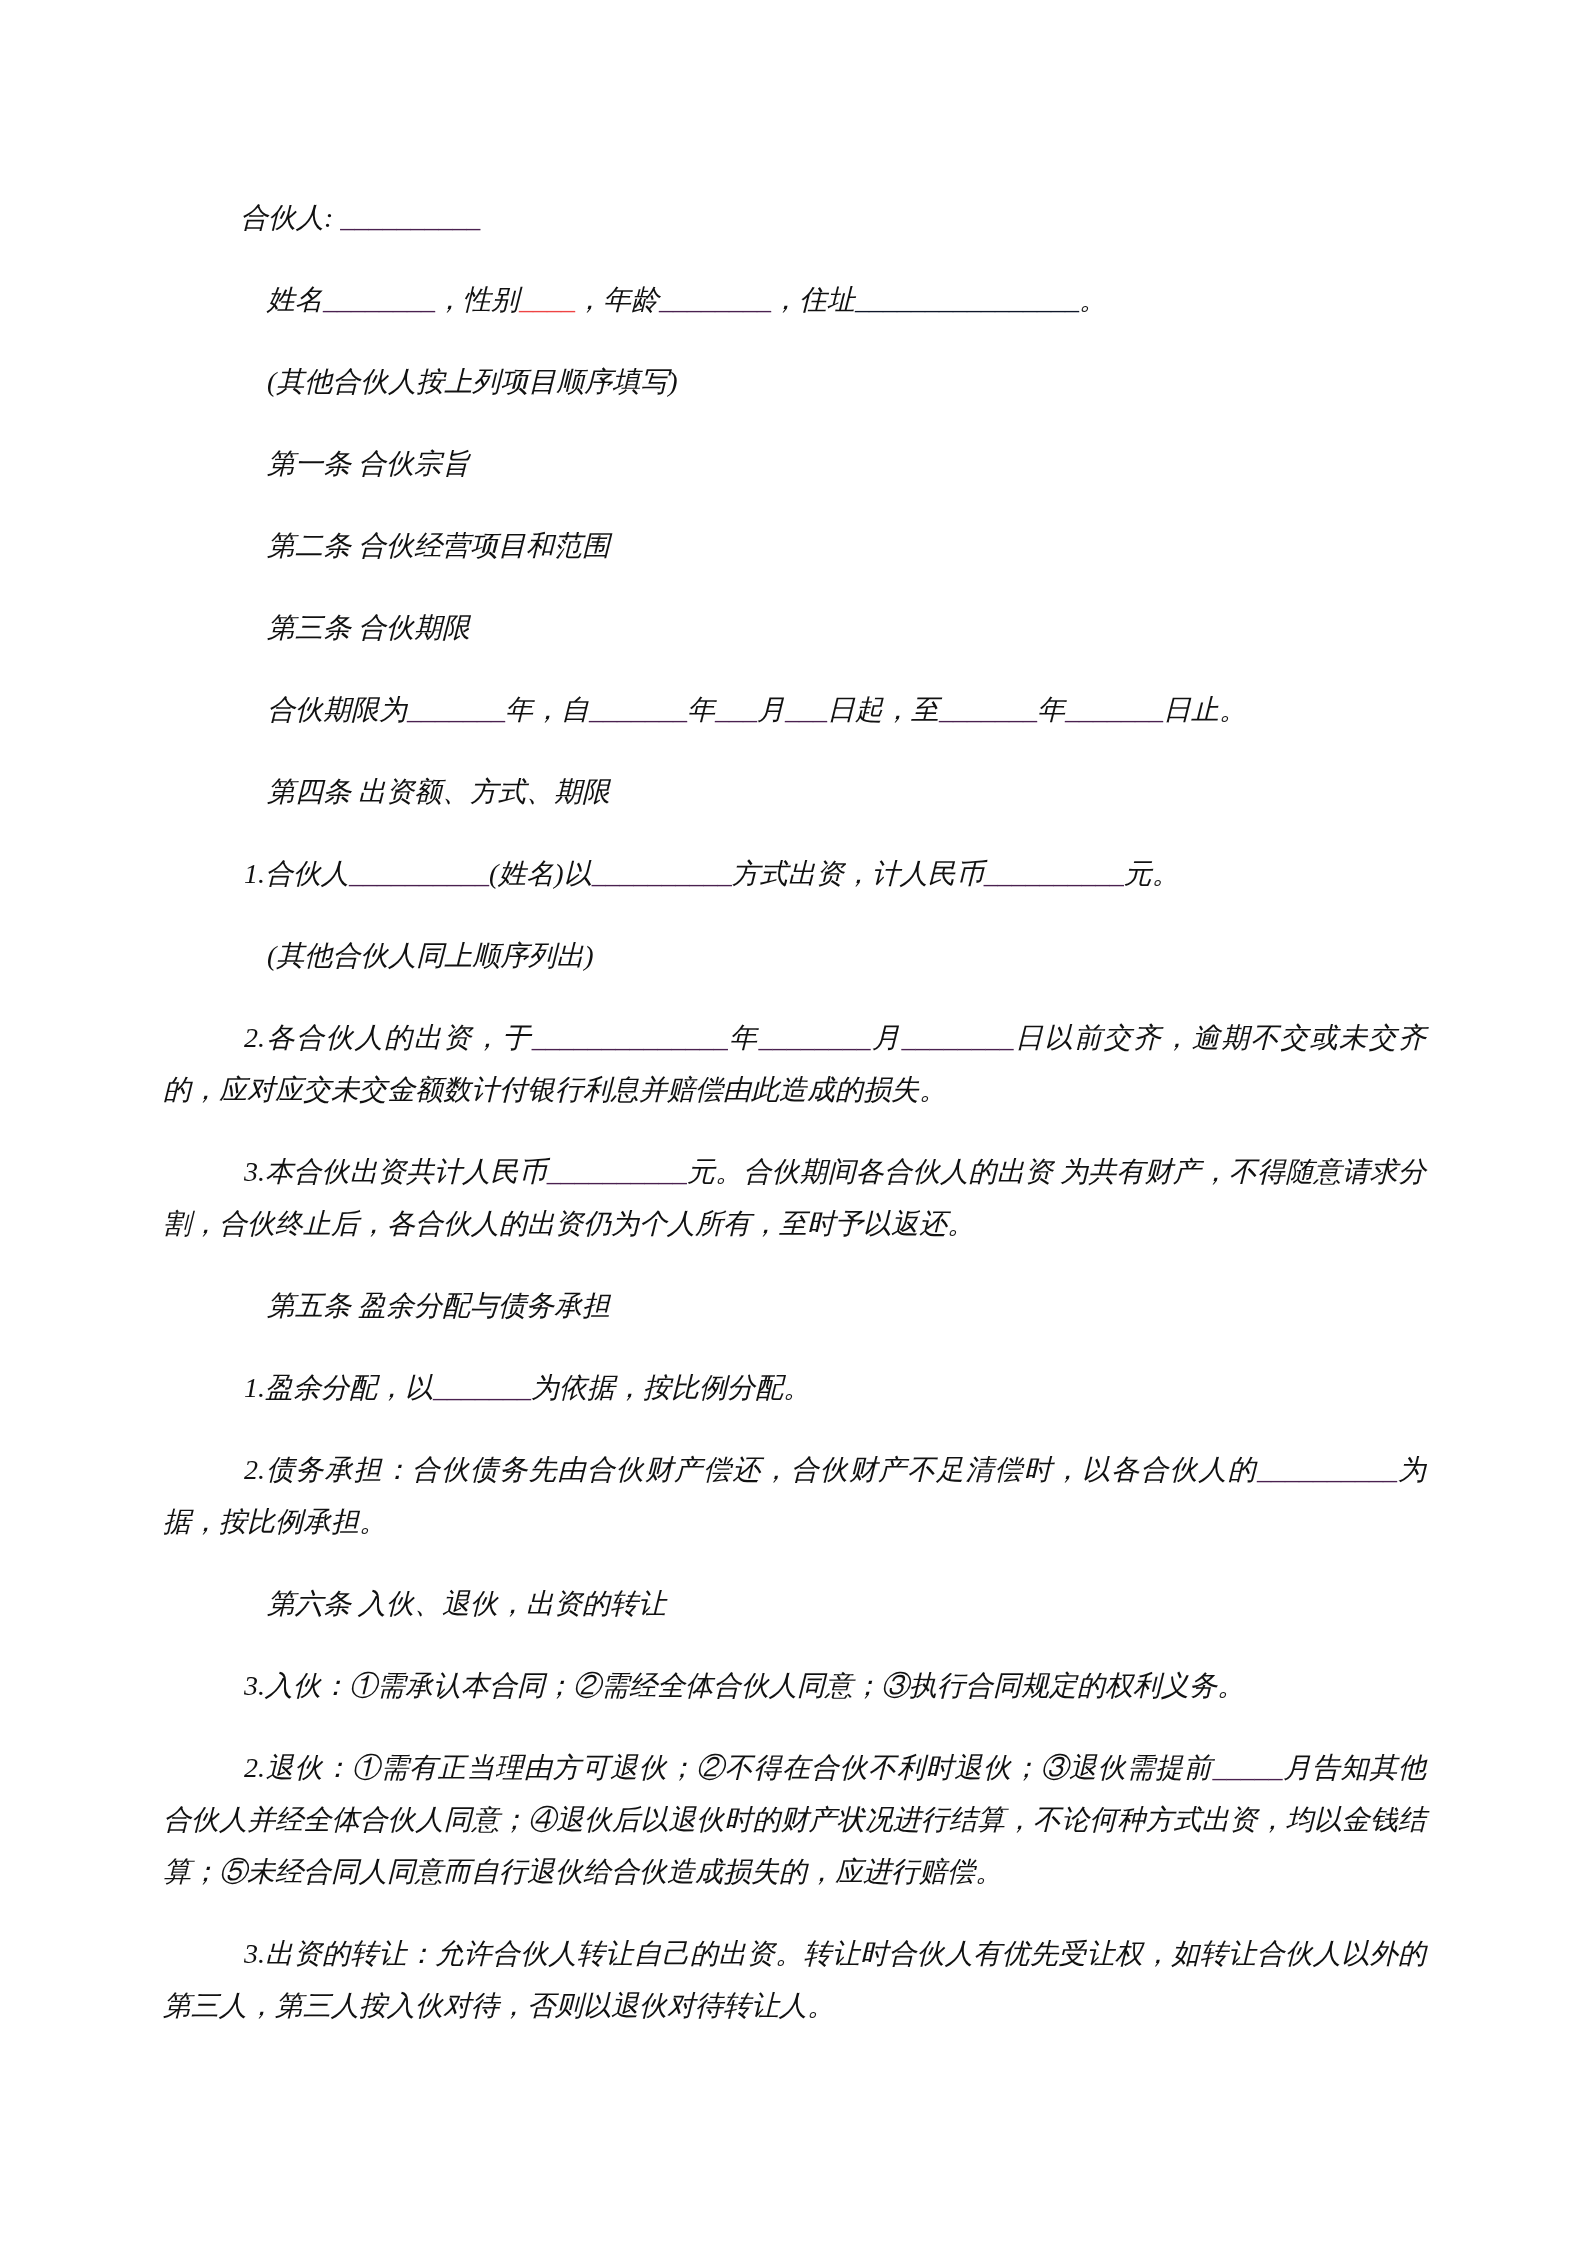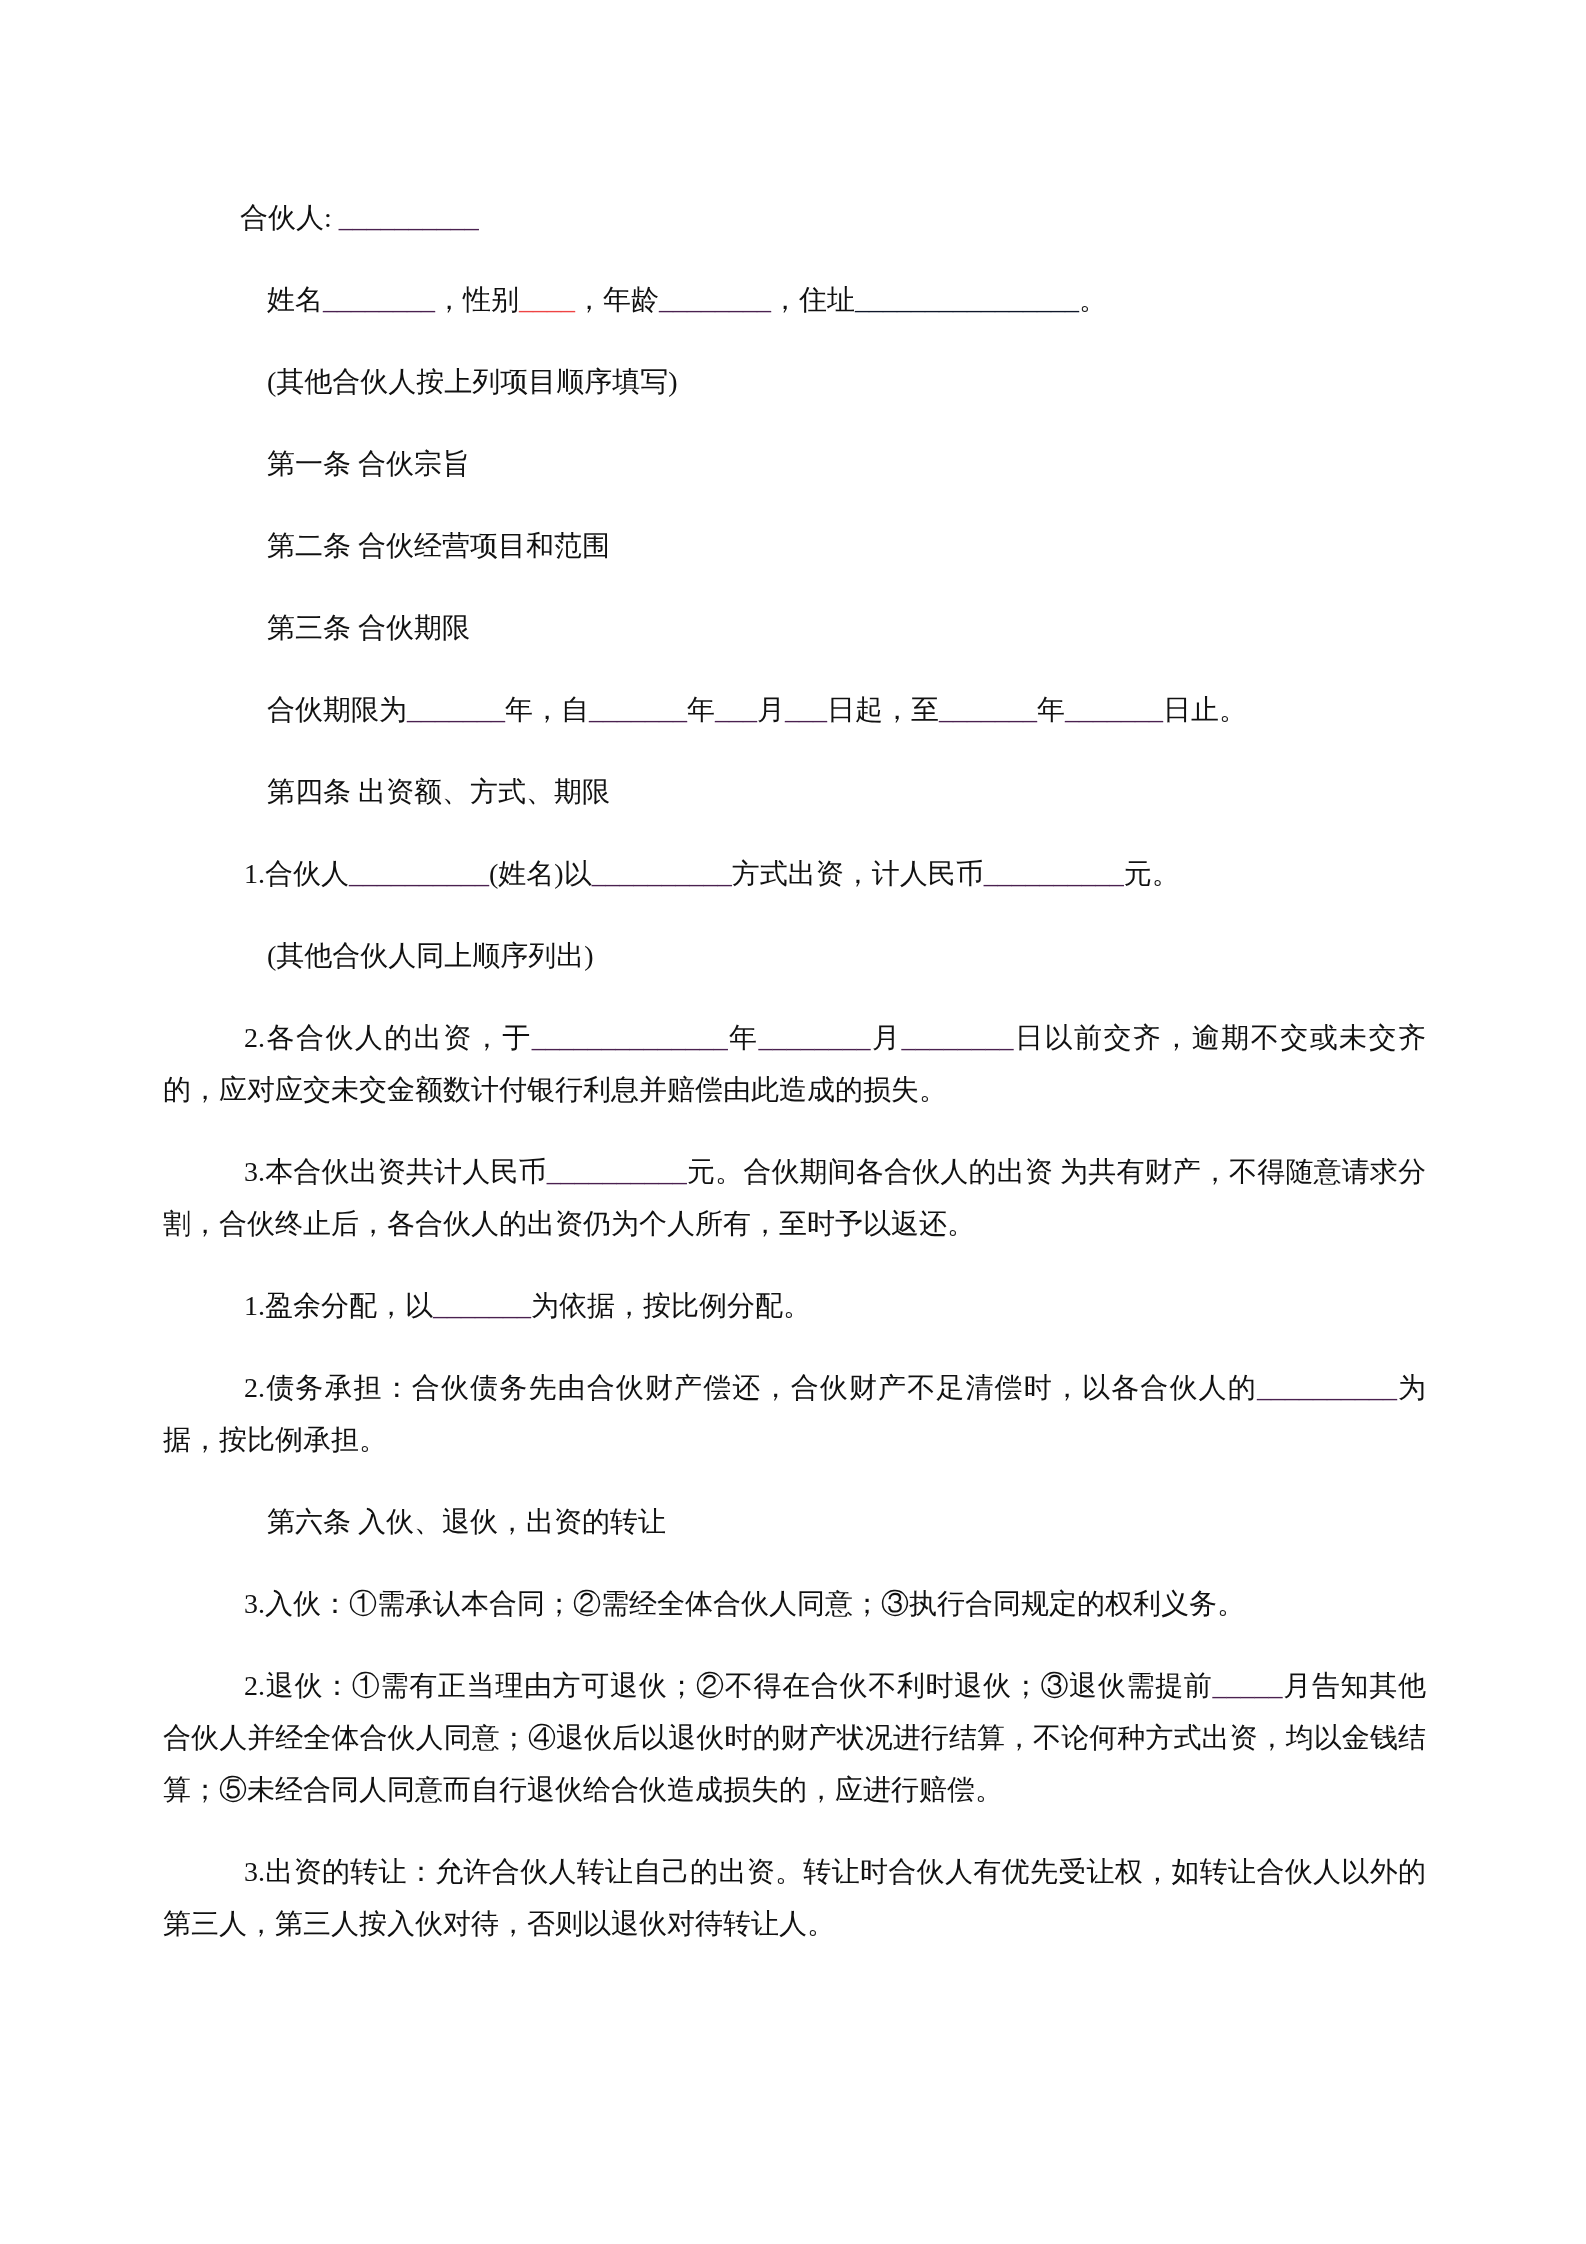--- a/index.html
+++ b/index.html
@@ -37,33 +37,34 @@
   
   .blank {
     color: #4a2150;
     white-space: normal;
   }
 </style>
 </head>
 <body>
 
 <main class="page">
-  <article id="doc" class="doc" style="color: rgb(17, 17, 17);">
+  <article id="doc" class="doc" style="color: rgb(17, 17, 17); font-style: italic;">
       <p class="para kind-opening">合伙人: <span class="blank" style="color: rgb(74, 33, 80);">__________</span></p>
       <p class="para kind-line">姓名<span class="blank" style="color: rgb(74, 33, 80);">________</span>，性别<span class="blank" style="color: #ef4444;">____</span>，年龄<span class="blank" style="color: rgb(74, 33, 80);">________</span>，住址<span class="blank" style="color: #0f172a;">________________</span>。</p>
       <p class="para kind-line">(其他合伙人按上列项目顺序填写)</p>
       <p class="para kind-heading">第一条 合伙宗旨</p>
       <p class="para kind-heading">第二条 合伙经营项目和范围</p>
       <p class="para kind-heading">第三条 合伙期限</p>
       <p class="para kind-line">合伙期限为<span class="blank" style="color: rgb(74, 33, 80);">_______</span>年，自<span class="blank" style="color: rgb(74, 33, 80);">_______</span>年<span class="blank" style="color: rgb(74, 33, 80);">___</span>月<span class="blank" style="color: rgb(74, 33, 80);">___</span>日起，至<span class="blank" style="color: rgb(74, 33, 80);">_______</span>年<span class="blank" style="color: rgb(74, 33, 80);">_______</span>日止。</p>
       <p class="para kind-heading">第四条 出资额、方式、期限</p>
       <p class="para kind-numbered">1.合伙人<span class="blank" style="color: rgb(74, 33, 80);">__________</span>(姓名)以<span class="blank" style="color: rgb(74, 33, 80);">__________</span>方式出资，计人民币<span class="blank" style="color: rgb(74, 33, 80);">__________</span>元。</p>
       <p class="para kind-line">(其他合伙人同上顺序列出)</p>
       <p class="para kind-numbered">2.各合伙人的出资，于<span class="blank" style="color: rgb(74, 33, 80); margin-top: 8px;">______________</span>年<span class="blank" style="color: rgb(74, 33, 80);">________</span>月<span class="blank" style="color: rgb(74, 33, 80);">________</span>日以前交齐，逾期不交或未交齐的，应对应交未交金额数计付银行利息并赔偿由此造成的损失。</p>
       <p class="para kind-numbered">3.本合伙出资共计人民币<span class="blank" style="color: rgb(74, 33, 80);">__________</span>元。合伙期间各合伙人的出资 为共有财产，不得随意请求分割，合伙终止后，各合伙人的出资仍为个人所有，至时予以返还。</p>
+      <p class="para kind-heading">第五条 盈余分配与债务承担</p>
       <p class="para kind-numbered">1.盈余分配，以<span class="blank" style="color: rgb(74, 33, 80);">_______</span>为依据，按比例分配。</p>
       <p class="para kind-numbered">2.债务承担：合伙债务先由合伙财产偿还，合伙财产不足清偿时，以各合伙人的<span class="blank" style="color: rgb(74, 33, 80);">__________</span>为据，按比例承担。</p>
       <p class="para kind-heading">第六条 入伙、退伙，出资的转让</p>
       <p class="para kind-numbered">3.入伙：①需承认本合同；②需经全体合伙人同意；③执行合同规定的权利义务。</p>
       <p class="para kind-numbered">2.退伙：①需有正当理由方可退伙；②不得在合伙不利时退伙；③退伙需提前<span class="blank" style="color: rgb(74, 33, 80);">_____</span>月告知其他合伙人并经全体合伙人同意；④退伙后以退伙时的财产状况进行结算，不论何种方式出资，均以金钱结算；⑤未经合同人同意而自行退伙给合伙造成损失的，应进行赔偿。</p>
       <p class="para kind-numbered">3.出资的转让：允许合伙人转让自己的出资。转让时合伙人有优先受让权，如转让合伙人以外的第三人，第三人按入伙对待，否则以退伙对待转让人。</p>
     </article>
 </main>
 
 </body></html>

